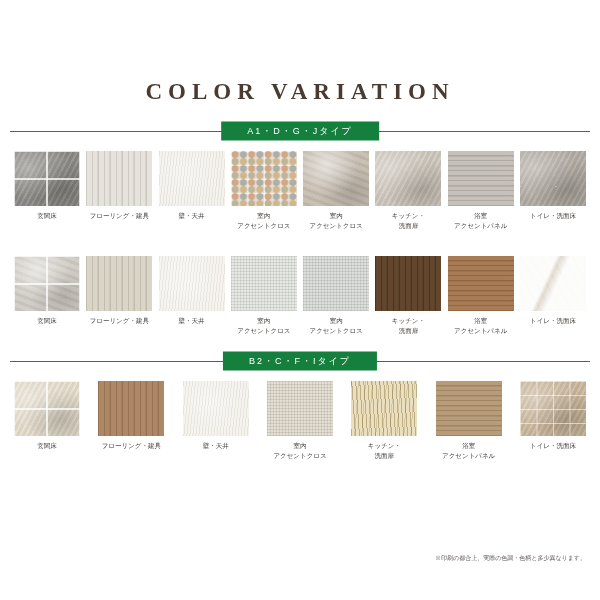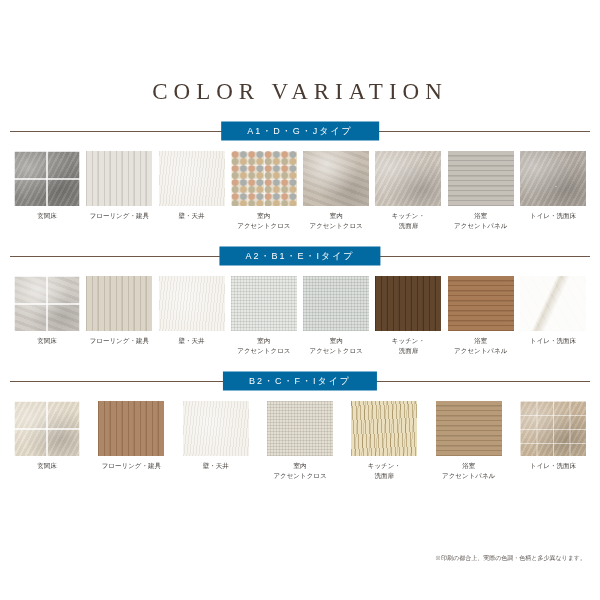--- a/index.html
+++ b/index.html
@@ -20,21 +20,21 @@
     height: 600px;
     background: #ffffff;
   }
   .page-title {
     text-align: center;
     font-family: "Liberation Serif", serif;
     font-size: 23px;
     letter-spacing: 6px;
     color: #4a3b32;
     padding-top: 64px;
-    font-weight: 400;
+    font-weight: 700;
   }
   .section {
     margin-top: 16px;
   }
   .band {
     position: relative;
     height: 20px;
     margin: 0 10px;
     background: #ffffff;
   }
@@ -44,21 +44,21 @@
     left: 0;
     right: 0;
     height: 1px;
     background: #6d5748;
   }
   .band-label {
     position: absolute;
     left: 50%;
     top: 50%;
     transform: translate(-50%, -50%);
-    background: #0369a1;
+    background: #15803d;
     color: #ffffff;
     font-size: 9px;
     letter-spacing: 2px;
     padding: 3px 26px;
     white-space: nowrap;
     font-family: "Liberation Sans", sans-serif;
   }
   .swatch-row {
     display: flex;
     justify-content: space-between;
@@ -224,24 +224,20 @@
             <div class="swatch-caption">浴室
 アクセントパネル</div>
           </div>
           <div class="swatch-cell">
             <div class="swatch tx-stone tx-diag" style="background-color: rgb(179, 172, 163);"></div>
             <div class="swatch-caption">トイレ・洗面床</div>
           </div>
         </div>
       </div>
       <div class="section">
-        <div class="band">
-          <div class="band-line"></div>
-          <div class="band-label">A2・B1・E・Iタイプ</div>
-        </div>
         <div class="swatch-row">
           <div class="swatch-cell">
             <div class="swatch tx-concrete tx-tilegrid" style="background-color: rgb(207, 202, 195);"></div>
             <div class="swatch-caption">玄関床</div>
           </div>
           <div class="swatch-cell">
             <div class="swatch tx-wood" style="background-color: rgb(228, 220, 205);"></div>
             <div class="swatch-caption">フローリング・建具</div>
           </div>
           <div class="swatch-cell">

